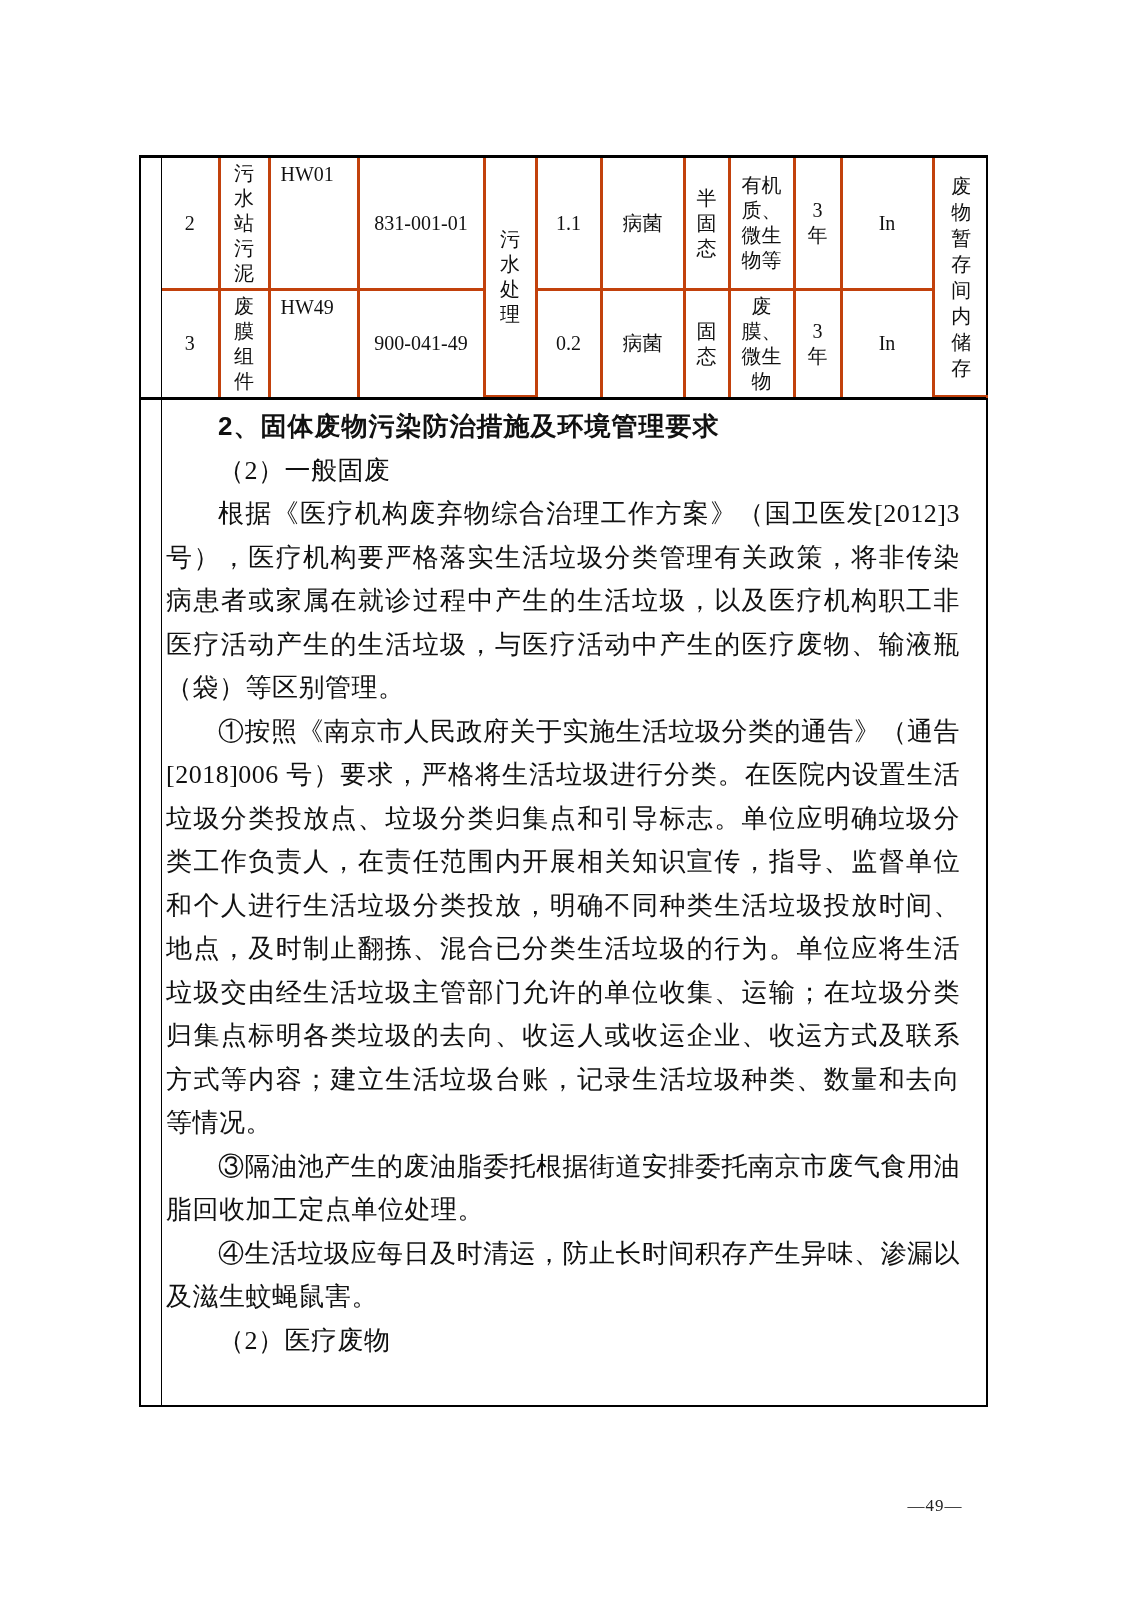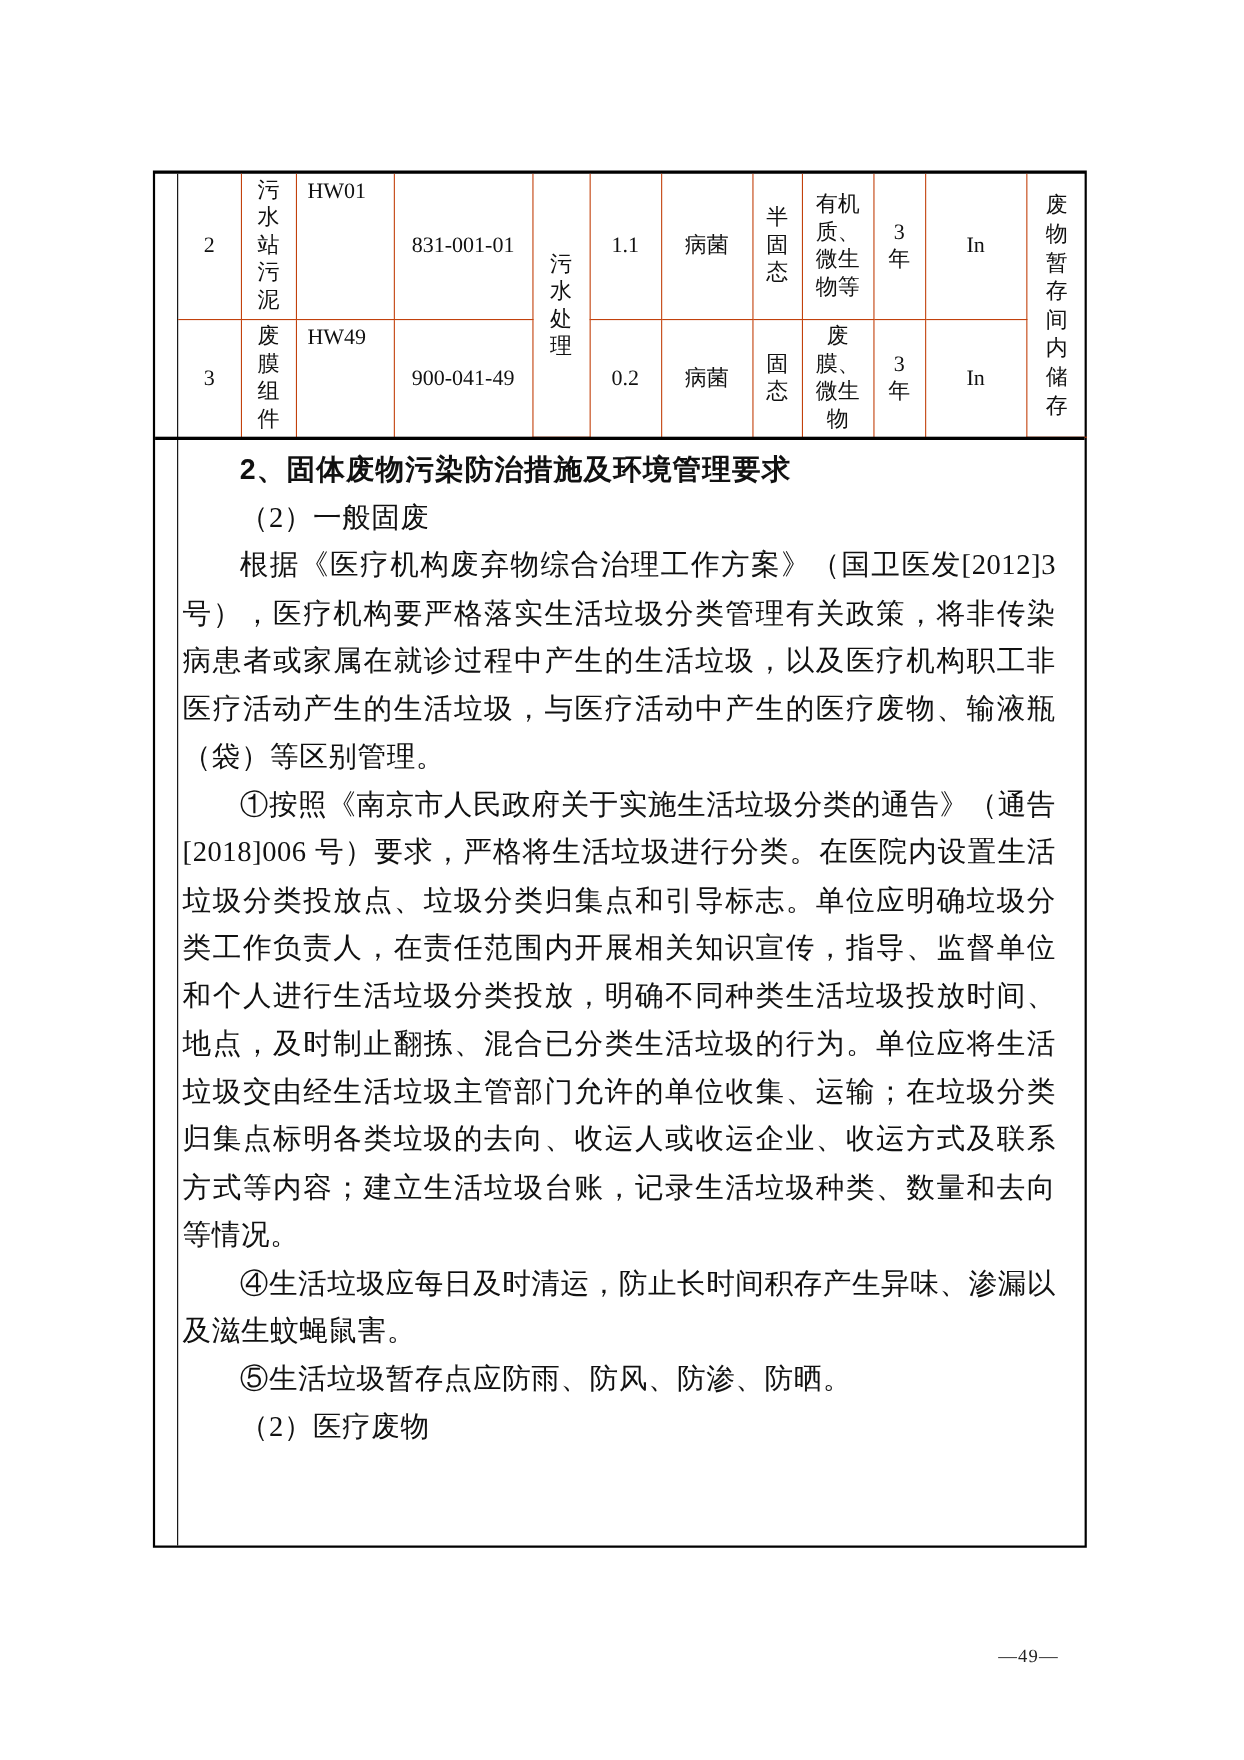--- a/index.html
+++ b/index.html
@@ -18,21 +18,21 @@
     position:absolute;left:20px;top:0;bottom:0;width:0;
     border-left:1px solid #000;
   }
   
   .wtable{
     position:absolute;left:21px;top:0;right:0;height:240px;
     border-collapse:collapse;table-layout:fixed;width:826px;
     font-size:20px;line-height:25px;
   }
   .wtable td{
-    border:1px solid #c2410c;padding:0;text-align:center;vertical-align:middle;
+    border:3px solid #c2410c;padding:0;text-align:center;vertical-align:middle;
     overflow:hidden;
   }
   .wtable tr.row-a td{border-top:none;}
   .wtable tr.row-b td{border-bottom:none;}
   .wtable td.edge-l{border-left:none;}
   .wtable td.edge-r{border-right:none;}
   .thick-bottom{
     position:absolute;left:0px;top:239px;right:0;height:3px;background:#000;
   }
   .vcell-inner{margin:0 auto;width:1.18em;line-height:25px;text-align:center;}
@@ -129,20 +129,20 @@
   </tbody>
     </table>
   <div class="thick-bottom"></div>
 
   <div class="text-area">
     <p class="heading">2、固体废物污染防治措施及环境管理要求</p>
     <div>
         <p>（2）一般固废</p>
         <p>根据《医疗机构废弃物综合治理工作方案》（国卫医发[2012]3 号），医疗机构要严格落实生活垃圾分类管理有关政策，将非传染病患者或家属在就诊过程中产生的生活垃圾，以及医疗机构职工非医疗活动产生的生活垃圾，与医疗活动中产生的医疗废物、输液瓶（袋）等区别管理。</p>
         <p>①按照《南京市人民政府关于实施生活垃圾分类的通告》（通告[2018]006 号）要求，严格将生活垃圾进行分类。在医院内设置生活垃圾分类投放点、垃圾分类归集点和引导标志。单位应明确垃圾分类工作负责人，在责任范围内开展相关知识宣传，指导、监督单位和个人进行生活垃圾分类投放，明确不同种类生活垃圾投放时间、地点，及时制止翻拣、混合已分类生活垃圾的行为。单位应将生活垃圾交由经生活垃圾主管部门允许的单位收集、运输；在垃圾分类归集点标明各类垃圾的去向、收运人或收运企业、收运方式及联系方式等内容；建立生活垃圾台账，记录生活垃圾种类、数量和去向等情况。</p>
+        <p>③隔油池产生的废油脂委托根据街道安排委托南京市废气食用油脂回收加工定点单位处理。</p>
         <p>④生活垃圾应每日及时清运，防止长时间积存产生异味、渗漏以及滋生蚊蝇鼠害。</p>
-        <p>⑤生活垃圾暂存点应防雨、防风、防渗、防晒。</p>
         <p>（2）医疗废物</p>
       </div>
   </div>
 </div>
 
 <div class="page-number">—49—</div>
 
 </body></html>

